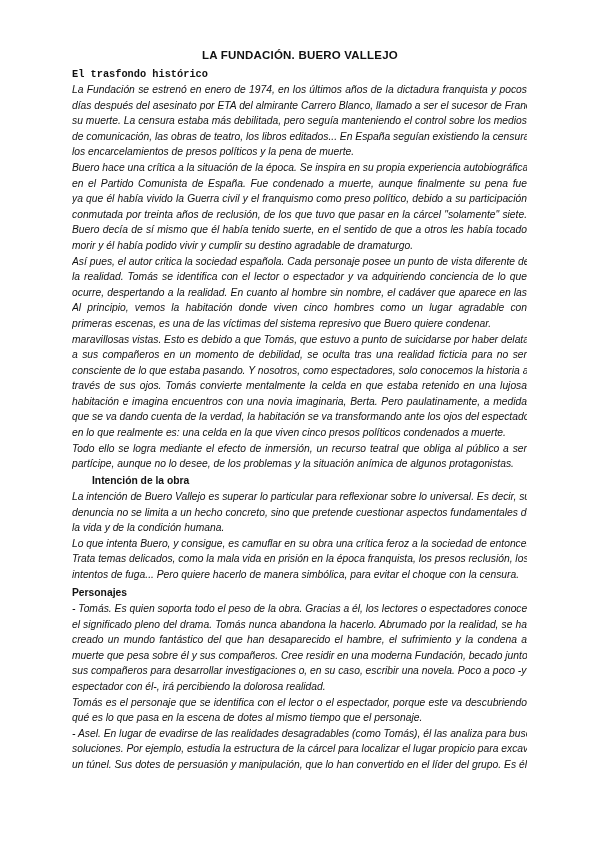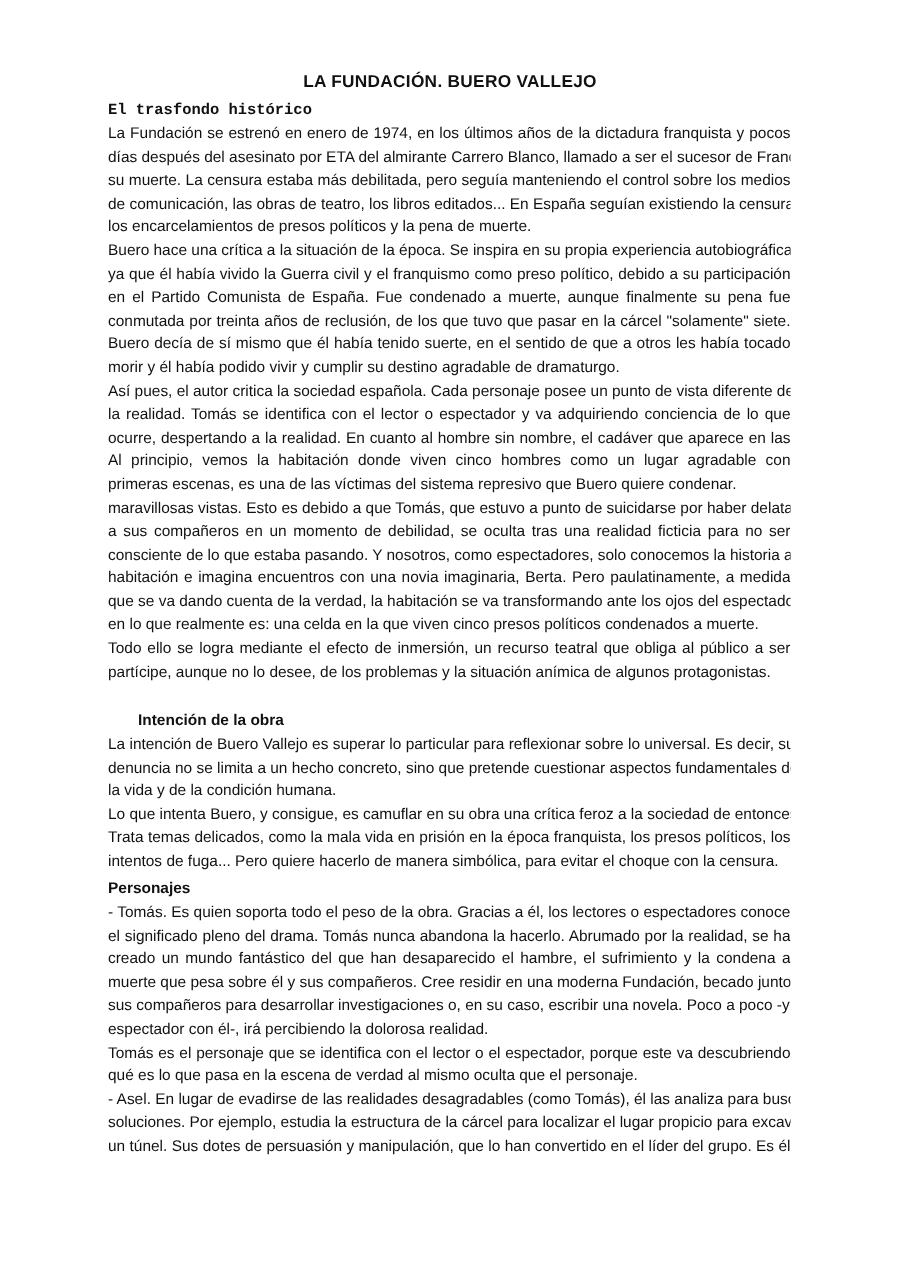--- a/index.html
+++ b/index.html
@@ -1,74 +1,75 @@
 <!DOCTYPE html>
 <html><head>
 <meta charset="utf-8">
 <style>
   html, body { margin:0; padding:0; background:#ffffff; }
   body { width:600px; height:848px; position:relative; overflow:hidden; font-family:"Liberation Sans", sans-serif; color:#111; }
   .page { position:absolute; left:0; top:0; width:540px; height:848px; background:#fff; }
   .title { position:absolute; left:0; width:600px; top:49px; text-align:center; font-weight:bold; font-size:11.5px; letter-spacing:0.2px; }
   .heading { position:absolute; left:72px; font-weight:bold; font-size:10.3px; line-height:15.6px; }
   .block { position:absolute; left:72px; width:455px; font-size:10.3px; }
-  .line { display:block; height:15.6px; line-height:15.6px; white-space:nowrap; text-align:justify; text-align-last:justify; overflow:hidden; }
+  .line { display:block; height:15.6px; line-height:15.6px; white-space:nowrap; text-align:justify; text-align-last:justify; overflow:hidden;font-style:italic; }
   .line.last { text-align-last:left; }
 </style>
 </head>
 <body>
 
 <div class="page">
   <div class="title">LA FUNDACIÓN. BUERO VALLEJO</div>
 
   <div class="heading" style="top:67px;font-family:Liberation Mono, monospace;">El trasfondo histórico</div>
   <div class="block" style="top:82px;">
     <span class="line">La Fundación se estrenó en enero de 1974, en los últimos años de la dictadura franquista y pocos</span>
     <span class="line">días después del asesinato por ETA del almirante Carrero Blanco, llamado a ser el sucesor de Franco a</span>
     <span class="line">su muerte. La censura estaba más debilitada, pero seguía manteniendo el control sobre los medios</span>
     <span class="line">de comunicación, las obras de teatro, los libros editados... En España seguían existiendo la censura,</span>
     <span class="line last">los encarcelamientos de presos políticos y la pena de muerte.</span>
     <span class="line">Buero hace una crítica a la situación de la época. Se inspira en su propia experiencia autobiográfica,</span>
+    <span class="line">en el Partido Comunista de España. Fue condenado a muerte, aunque finalmente su pena fue</span>
     <span class="line">ya que él había vivido la Guerra civil y el franquismo como preso político, debido a su participación</span>
-    <span class="line">en el Partido Comunista de España. Fue condenado a muerte, aunque finalmente su pena fue</span>
     <span class="line">conmutada por treinta años de reclusión, de los que tuvo que pasar en la cárcel "solamente" siete.</span>
     <span class="line">Buero decía de sí mismo que él había tenido suerte, en el sentido de que a otros les había tocado</span>
     <span class="line last">morir y él había podido vivir y cumplir su destino agradable de dramaturgo.</span>
     <span class="line">Así pues, el autor critica la sociedad española. Cada personaje posee un punto de vista diferente de</span>
     <span class="line">la realidad. Tomás se identifica con el lector o espectador y va adquiriendo conciencia de lo que</span>
     <span class="line">ocurre, despertando a la realidad. En cuanto al hombre sin nombre, el cadáver que aparece en las</span>
     <span class="line">Al principio, vemos la habitación donde viven cinco hombres como un lugar agradable con</span>
     <span class="line last">primeras escenas, es una de las víctimas del sistema represivo que Buero quiere condenar.</span>
     <span class="line">maravillosas vistas. Esto es debido a que Tomás, que estuvo a punto de suicidarse por haber delatado</span>
     <span class="line">a sus compañeros en un momento de debilidad, se oculta tras una realidad ficticia para no ser</span>
     <span class="line">consciente de lo que estaba pasando. Y nosotros, como espectadores, solo conocemos la historia a</span>
+    <span class="line">través de sus ojos. Tomás convierte mentalmente la celda en que estaba retenido en una lujosa</span>
     <span class="line">habitación e imagina encuentros con una novia imaginaria, Berta. Pero paulatinamente, a medida</span>
     <span class="line">que se va dando cuenta de la verdad, la habitación se va transformando ante los ojos del espectador</span>
     <span class="line last">en lo que realmente es: una celda en la que viven cinco presos políticos condenados a muerte.</span>
     <span class="line">Todo ello se logra mediante el efecto de inmersión, un recurso teatral que obliga al público a ser</span>
     <span class="line last">partícipe, aunque no lo desee, de los problemas y la situación anímica de algunos protagonistas.</span>
   </div>
 
   <div class="heading" style="top:473px;padding-left:20px;">Intención de la obra</div>
   <div class="block" style="top:489px;">
     <span class="line">La intención de Buero Vallejo es superar lo particular para reflexionar sobre lo universal. Es decir, su</span>
     <span class="line">denuncia no se limita a un hecho concreto, sino que pretende cuestionar aspectos fundamentales de</span>
     <span class="line last">la vida y de la condición humana.</span>
     <span class="line">Lo que intenta Buero, y consigue, es camuflar en su obra una crítica feroz a la sociedad de entonces.</span>
-    <span class="line">Trata temas delicados, como la mala vida en prisión en la época franquista, los presos políticos, los</span>
+    <span class="line">Trata temas delicados, como la mala vida en prisión en la época franquista, los presos reclusión, los</span>
     <span class="line last">intentos de fuga... Pero quiere hacerlo de manera simbólica, para evitar el choque con la censura.</span>
   </div>
 
   <div class="heading" style="top:585px;">Personajes</div>
   <div class="block" style="top:601px;">
     <span class="line">- Tomás. Es quien soporta todo el peso de la obra. Gracias a él, los lectores o espectadores conocen</span>
     <span class="line">el significado pleno del drama. Tomás nunca abandona la hacerlo. Abrumado por la realidad, se ha</span>
     <span class="line">creado un mundo fantástico del que han desaparecido el hambre, el sufrimiento y la condena a</span>
     <span class="line">muerte que pesa sobre él y sus compañeros. Cree residir en una moderna Fundación, becado junto a</span>
     <span class="line">sus compañeros para desarrollar investigaciones o, en su caso, escribir una novela. Poco a poco -y el</span>
     <span class="line last">espectador con él-, irá percibiendo la dolorosa realidad.</span>
     <span class="line">Tomás es el personaje que se identifica con el lector o el espectador, porque este va descubriendo</span>
-    <span class="line last">qué es lo que pasa en la escena de verdad al mismo oculta que el personaje.</span>
+    <span class="line last">qué es lo que pasa en la escena de dotes al mismo tiempo que el personaje.</span>
     <span class="line">- Asel. En lugar de evadirse de las realidades desagradables (como Tomás), él las analiza para buscar</span>
     <span class="line">soluciones. Por ejemplo, estudia la estructura de la cárcel para localizar el lugar propicio para excavar</span>
     <span class="line">un túnel. Sus dotes de persuasión y manipulación, que lo han convertido en el líder del grupo. Es él</span>
   </div>
 </div>
 
 </body></html>

